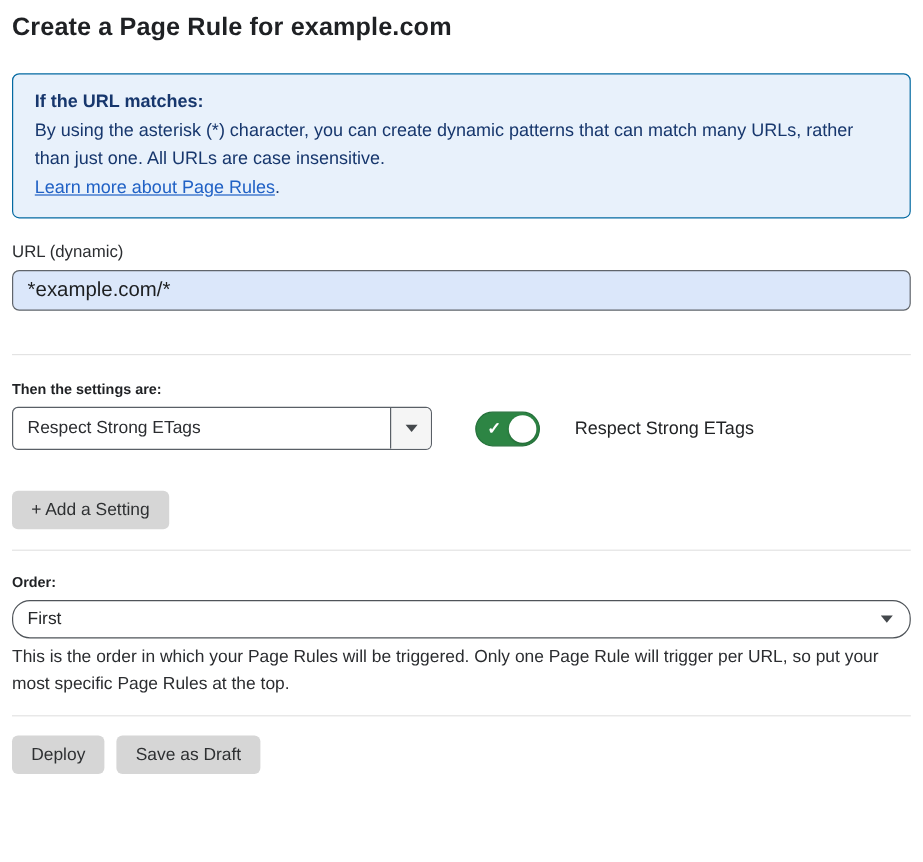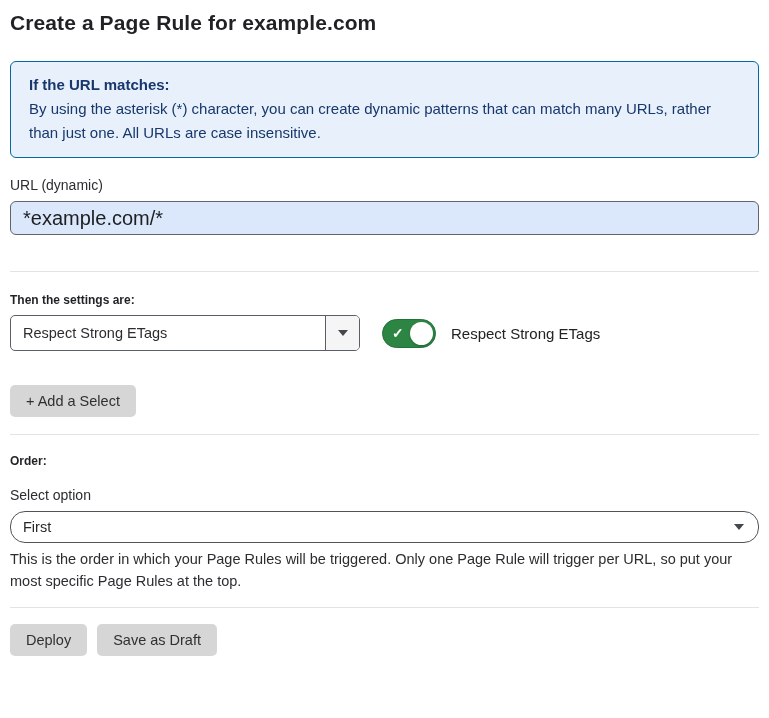--- a/index.html
+++ b/index.html
@@ -49,21 +49,21 @@
 
   .url-input {
     margin-top: 8px;
     width: 749px;
     height: 34px;
     background: #dbe7fa;
     border: 1px solid #60656b;
     border-radius: 6px;
     padding: 0 12px;
     font-family: "Liberation Sans", sans-serif;
-    font-size: 20px;
+    font-size: 17px;
     color: #1d1f21;
     outline: none;
   }
 
   .divider {
     border: none;
     border-top: 1px solid #e3e3e3;
     margin: 0;
   }
   .divider-1 { margin-top: 36px; }
@@ -76,20 +76,21 @@
     font-size: 12px;
     font-weight: 700;
     color: #1f2124;
   }
   h2.order-heading { padding-top: 19px; }
 
   .setting-row {
     margin-top: 8px;
     display: flex;
     align-items: center;
+    gap: 14px;
   }
 
   .select-widget {
     display: flex;
     align-items: stretch;
     width: 350px;
     height: 36px;
     background: #ffffff;
     border: 1px solid #595f66;
     border-radius: 5px;
@@ -211,20 +212,21 @@
 </head>
 <body>
 
 <div class="page">
 
   <h1 class="page-title">Create a Page Rule for example.com</h1>
 
   <div class="info-box">
     <div class="info-heading">If the URL matches:</div>
     <div class="info-body">By using the asterisk (*) character, you can create dynamic patterns that can match many URLs, rather than just one. All URLs are case insensitive.</div>
+    <div class="info-link-line"><a class="info-link">Learn more about Page Rules</a><span>.</span></div>
   </div>
 
   <label class="field-label">URL (dynamic)</label>
   <input class="url-input" type="text" value="*example.com/*" style="">
 
   <hr class="divider divider-1">
 
   <h2 class="section-heading">Then the settings are:</h2>
 
 
@@ -235,27 +237,26 @@
         <span class="tri-down"></span>
       </div>
     </div>
     <div class="toggle" role="switch" aria-checked="true">
       <span class="toggle-check">✓</span>
       <span class="toggle-knob"></span>
     </div>
     <span class="toggle-label">Respect Strong ETags</span>
   </div>
 
-  <button class="btn btn-add">+ Add a Select</button>
+  <button class="btn btn-add">+ Add a Setting</button>
 
   <hr class="divider divider-2">
 
   <h2 class="section-heading order-heading">Order:</h2>
 
-  <label class="field-label">Select option</label>
 
   <div class="order-select">
     <span class="order-value">First</span>
     <span class="tri-down"></span>
   </div>
 
   <p class="help-text">This is the order in which your Page Rules will be triggered. Only one Page Rule will trigger per URL, so put your most specific Page Rules at the top.</p>
 
   <hr class="divider divider-3">
 

